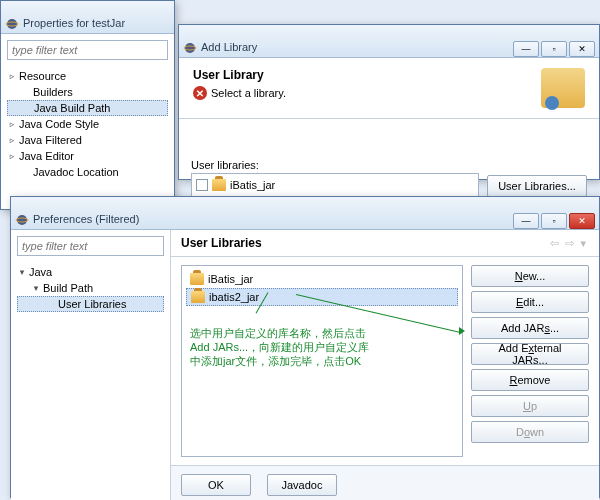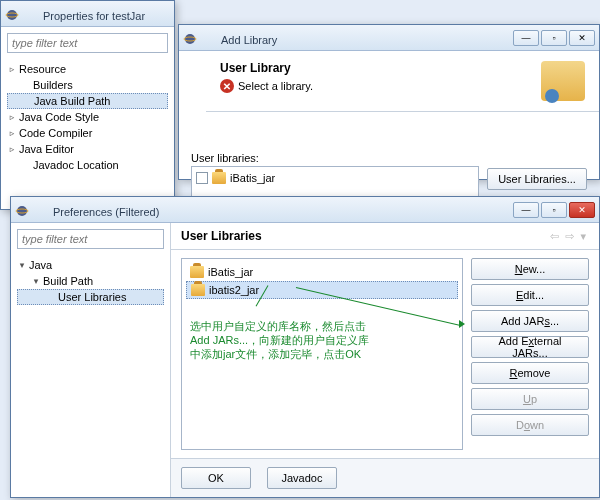--- a/index.html
+++ b/index.html
@@ -1,37 +1,37 @@
 <!DOCTYPE html>
 <html><head>
 <meta charset="utf-8">
 <style>
 * { box-sizing: border-box; margin: 0; padding: 0; font-family: "Segoe UI", Tahoma, sans-serif; font-size: 11px; }
 body { background: #e4ecf7; width: 600px; height: 500px; position: relative; overflow: hidden; }
 
 .window { position: absolute; background: #fff; border: 1px solid #5a7aa3; box-shadow: 2px 2px 8px rgba(0,0,0,0.25); }
-.titlebar { height: 26px; background: linear-gradient(#eef4fb, #d5e4f3); display: flex; align-items: flex-end; padding: 4px 4px; border-bottom: 1px solid #a5bad5; gap: 20px; }
+.titlebar { height: 26px; background: linear-gradient(#eef4fb, #d5e4f3); display: flex; align-items: flex-start; padding: 16px 4px; border-bottom: 1px solid #a5bad5; }
 .titlebar .icon { width: 14px; height: 14px; margin-right: 4px; }
 .titlebar .title { flex: 1; color: #2c3e55; }
 .winbtns { display: flex; gap: 2px; }
 .winbtn { width: 26px; height: 16px; border: 1px solid #8aa5c3; background: linear-gradient(#f5f9fd,#dce8f5); border-radius: 2px; display: flex; align-items: center; justify-content: center; font-size: 9px; cursor: pointer; }
 .winbtn.close { background: linear-gradient(#e86b5e,#c73224); color: #fff; border-color: #a02a1e; }
 
 .filter { margin: 6px; width: calc(100% - 12px); height: 20px; border: 1px solid #a6b5c9; padding: 2px 4px; color: #888; font-style: italic; }
 
 .tree { padding: 2px 6px 6px 6px; }
 .tree-row { display: flex; align-items: center; height: 16px; cursor: pointer; }
 .tree-row .expander { width: 10px; color: #555; font-size: 9px; text-align: center; }
 .tree-row .lbl { padding-left: 2px; }
 .tree-row.sel { background: #d6e5f5; border: 1px dotted #6d8db7; }
 .indent1 { padding-left: 14px; }
 .indent2 { padding-left: 28px; }
 
 
-.banner { display: flex; padding: 10px 14px; border-bottom: 1px solid #c8d2de; background: #fff; margin-left: 27px; }
+.banner { display: flex; padding: 10px 14px; border-bottom: 1px solid #c8d2de; background: #fff; }
 .banner .btxt { flex: 1; }
 .banner h3 { font-size: 12px; font-weight: bold; margin-bottom: 4px; }
 .banner .msg { display: flex; align-items: center; gap: 4px; }
 .err-icon { width: 14px; height: 14px; border-radius: 50%; background: #c73224; color: #fff; display: flex; align-items: center; justify-content: center; font-size: 10px; font-weight: bold; }
 .banner-img { width: 44px; height: 40px; background: linear-gradient(#f3d68a,#e6b34a); border-radius: 4px; position: relative; }
 .banner-img::after { content:""; position:absolute; bottom:-2px; left:4px; width:14px; height:14px; border-radius:50%; background:#4a84c0; }
 
 .body-area { padding: 8px 12px; }
 .label { margin-bottom: 2px; }
 .listbox { border: 1px solid #a6b5c9; height: 42px; background: #fff; padding: 2px; }
@@ -87,21 +87,21 @@
     <div class="tree-row indent1 sel">
         <span class="expander"></span>
         <span class="lbl">Java Build Path</span>
       </div>
     <div class="tree-row">
         <span class="expander">▹</span>
         <span class="lbl">Java Code Style</span>
       </div>
     <div class="tree-row">
         <span class="expander">▹</span>
-        <span class="lbl">Code Compiler</span>
+        <span class="lbl">Java Filtered</span>
       </div>
     <div class="tree-row">
         <span class="expander">▹</span>
         <span class="lbl">Java Editor</span>
       </div>
     <div class="tree-row indent1">
         <span class="expander"></span>
         <span class="lbl">Javadoc Location</span>
       </div>
   </div>

